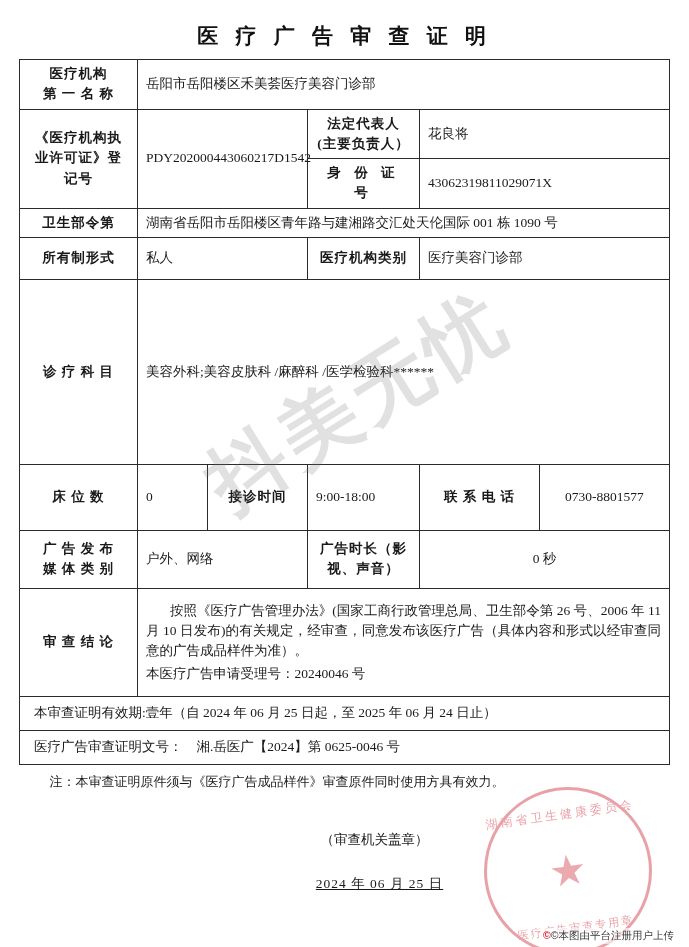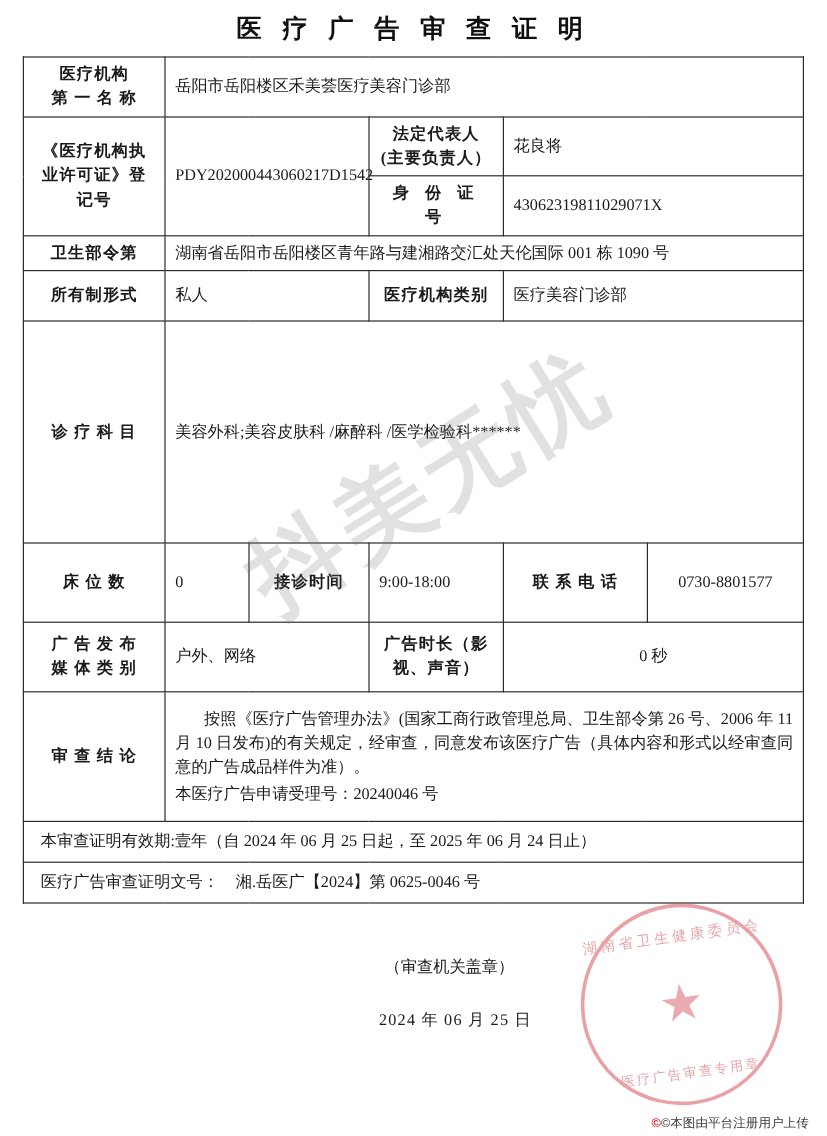--- a/index.html
+++ b/index.html
@@ -10,21 +10,21 @@
   body {
     width: 689px; height: 947px;
     position: relative;
     font-family: "Liberation Serif", "DejaVu Serif", serif;
     color: #1a1a1a;
     overflow: hidden;
   }
   .page {
     position: relative;
     width: 689px; height: 947px;
-    padding: 0;
+    padding: 12px;
   }
   .doc-title {
     text-align: center;
     font-size: 21px;
     font-weight: bold;
     letter-spacing: 6px;
     padding: 10px 0 9px 0;
     color: #111;
   }
   table.main {
@@ -79,20 +79,21 @@
     font-size: 13.5px;
     padding-top: 38px;
     padding-left: 60px;
   }
   .date-line {
     text-align: center;
     font-size: 13.5px;
     padding-top: 26px;
     padding-left: 70px;
     letter-spacing: 1px;
+    text-decoration: underline;
   }
   
   .seal {
     position: absolute;
     right: 18px; bottom: -12px;
     width: 168px; height: 168px;
     border: 3px solid #d6555f;
     border-radius: 50%;
     opacity: 0.55;
     transform: rotate(-8deg);
@@ -232,20 +233,21 @@
 
     <tr class="bottom-rows">
       <td colspan="6" class="val" style="padding-left:14px">
         <span>医疗广告审查证明文号：</span><span style="display:inline-block;width:14px"></span><span>湘.岳医广【2024】第 0625-0046 号</span>
       </td>
     </tr>
   </tbody>
     </table>
 
   <div class="note">
+    <div class="l1">注：本审查证明原件须与《医疗广告成品样件》审查原件同时使用方具有效力。</div>
   </div>
 
   <div class="seal-area">
     <div class="seal-line">（审查机关盖章）</div>
     <div class="date-line">2024 年 06 月 25 日</div>
 
     <div class="seal">
       <div class="seal-inner">
         <div class="seal-txt top">湖南省卫生健康委员会</div>
         <div class="seal-star">★</div>

